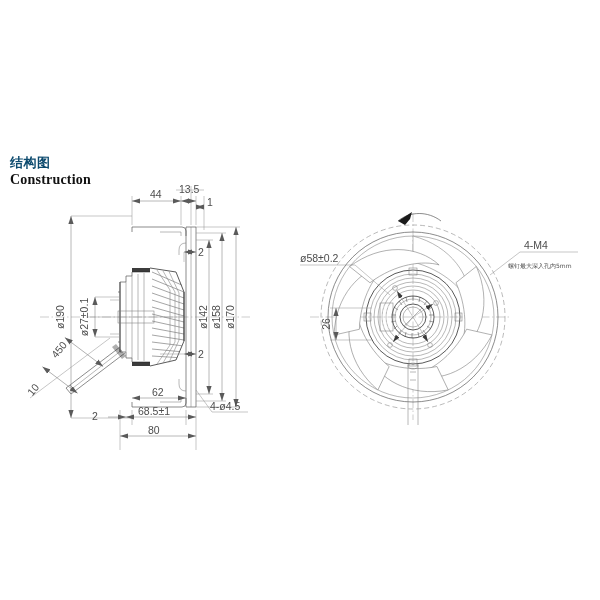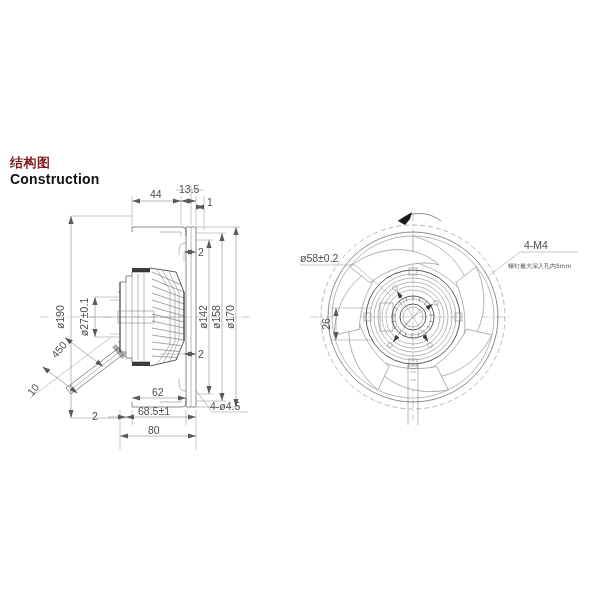--- a/index.html
+++ b/index.html
@@ -22,29 +22,29 @@
   }
   .title-block {
     position: absolute;
     left: 10px;
     top: 155px;
     line-height: 1.25;
   }
   .title-cn {
     font-size: 13px;
     font-weight: bold;
-    color: #7f1d1d;
+    color: #0c4a6e;
     font-family: "DejaVu Sans", sans-serif;
     letter-spacing: 0.5px;
   }
   .title-en {
     font-size: 14px;
     font-weight: bold;
     color: #111111;
-    font-family: Liberation Sans, sans-serif;
+    font-family: Liberation Serif, serif;
     letter-spacing: 0.2px;
   }
   svg text {
     font-family: "Liberation Sans", sans-serif;
     fill: #4a4a4a;
   }
   .dimtxt {
     font-size: 10.5px;
     fill: #4d4d4d;
   }

